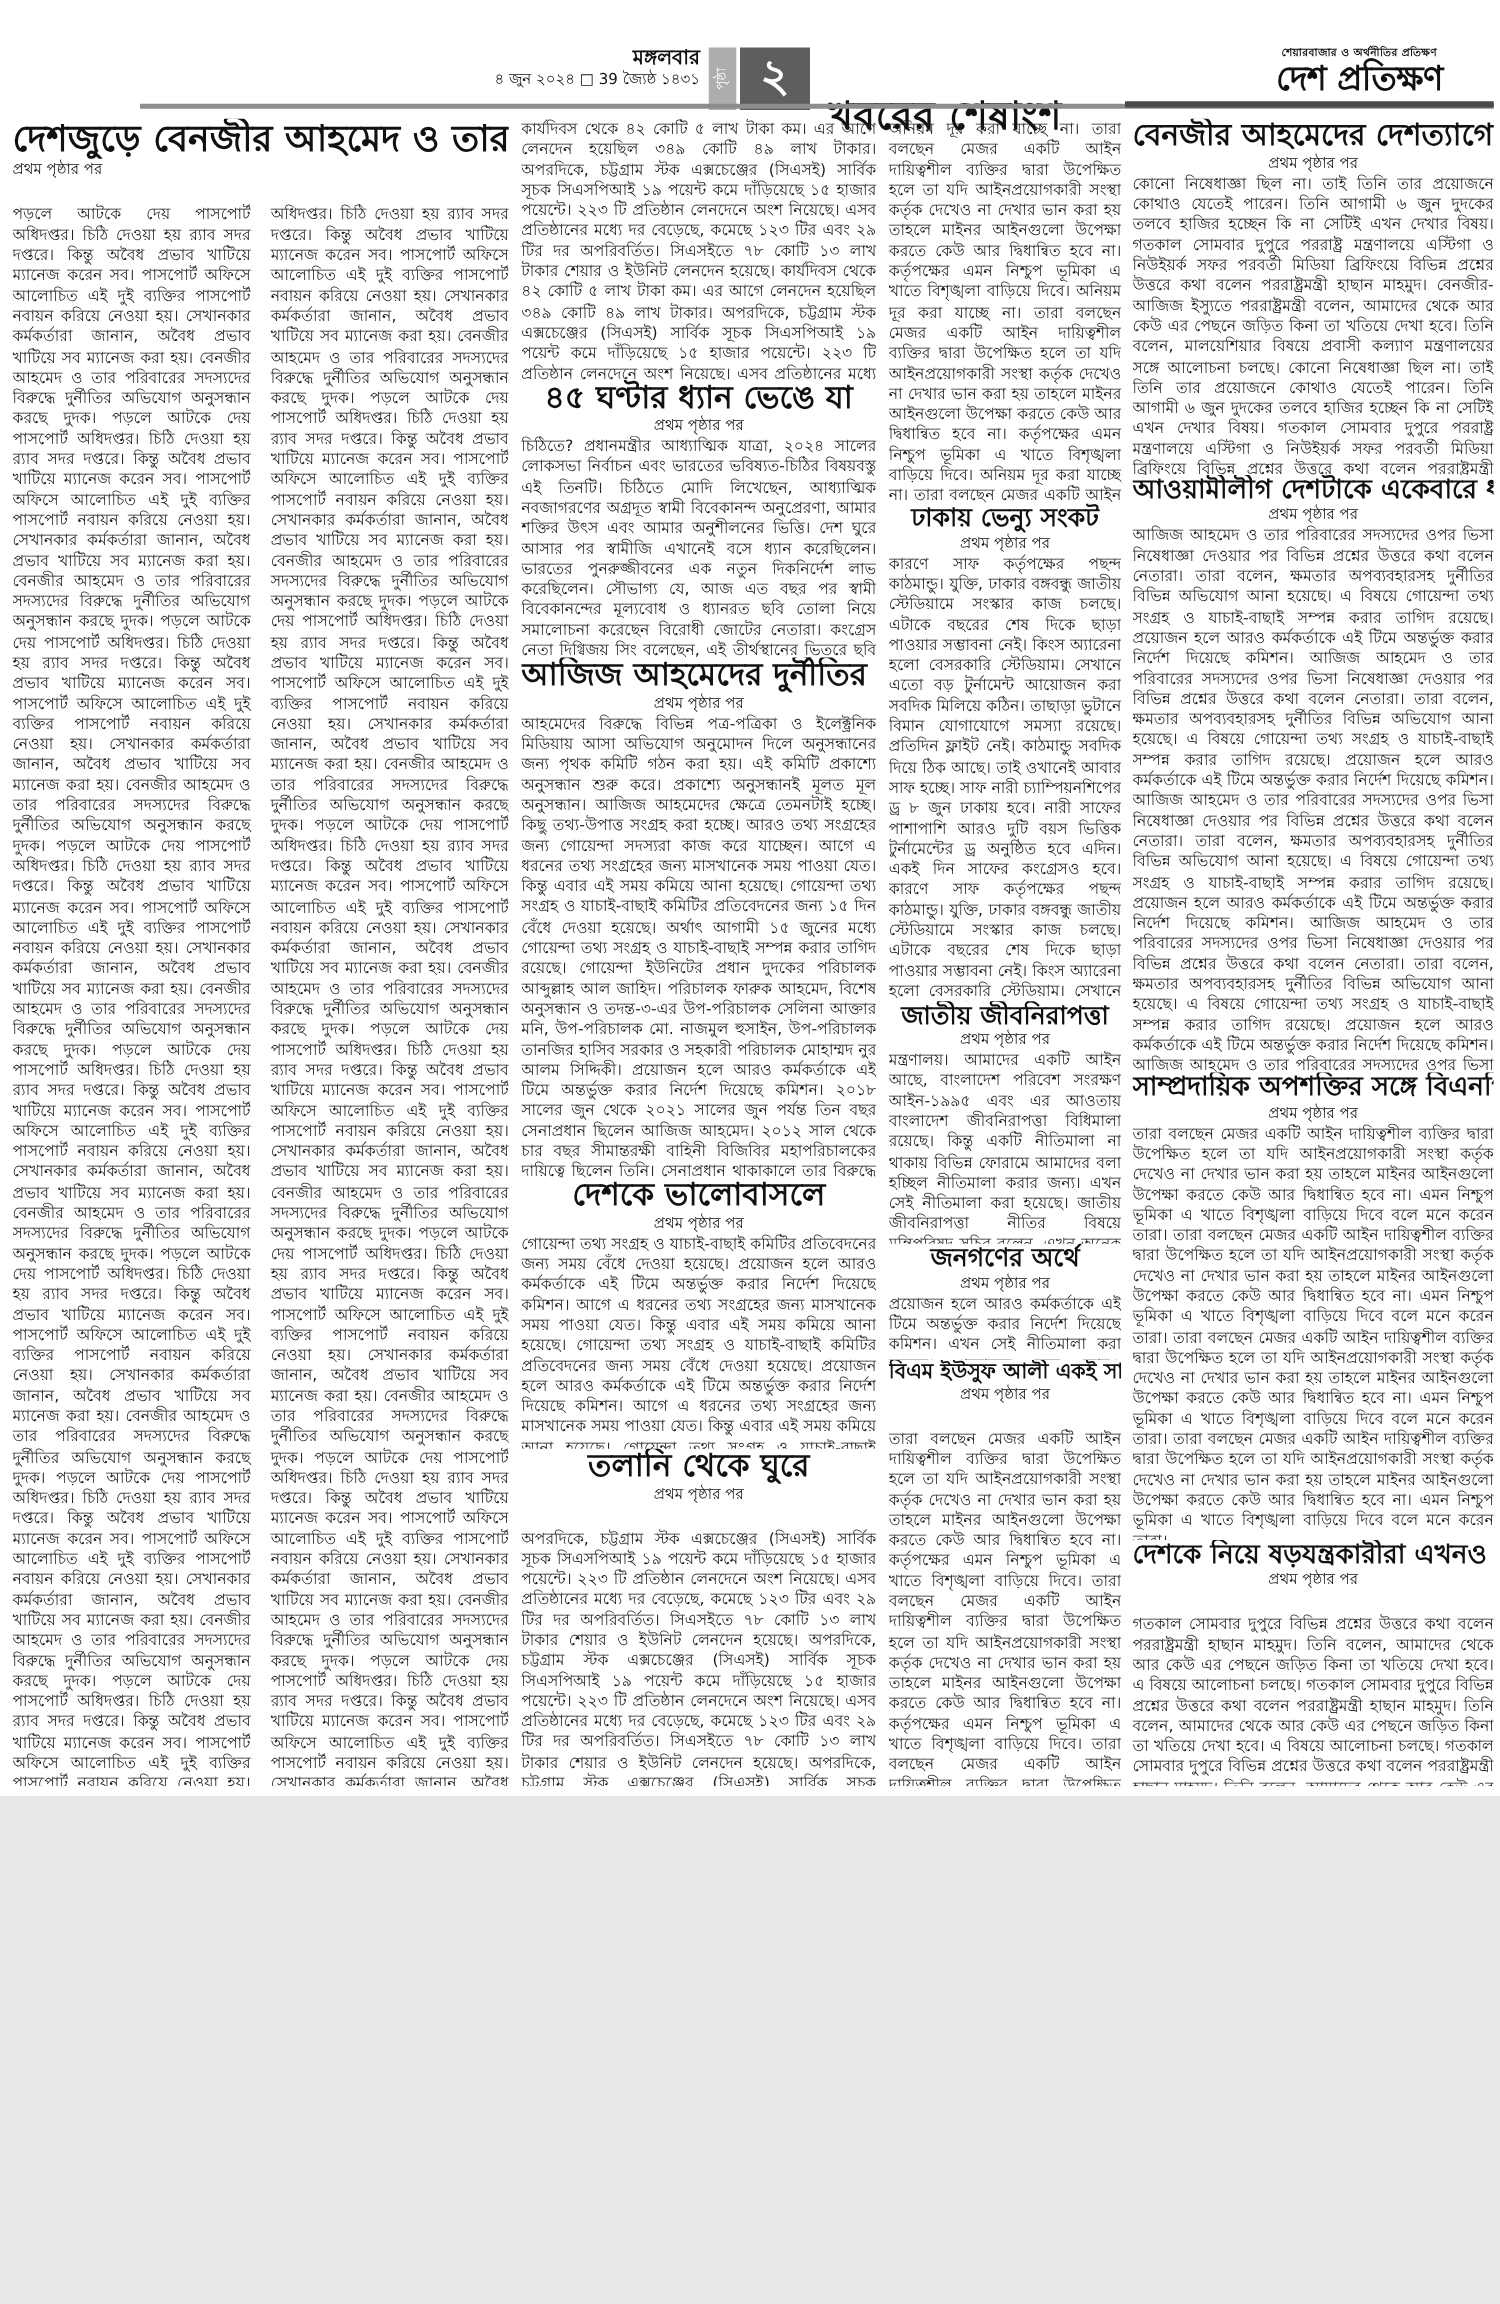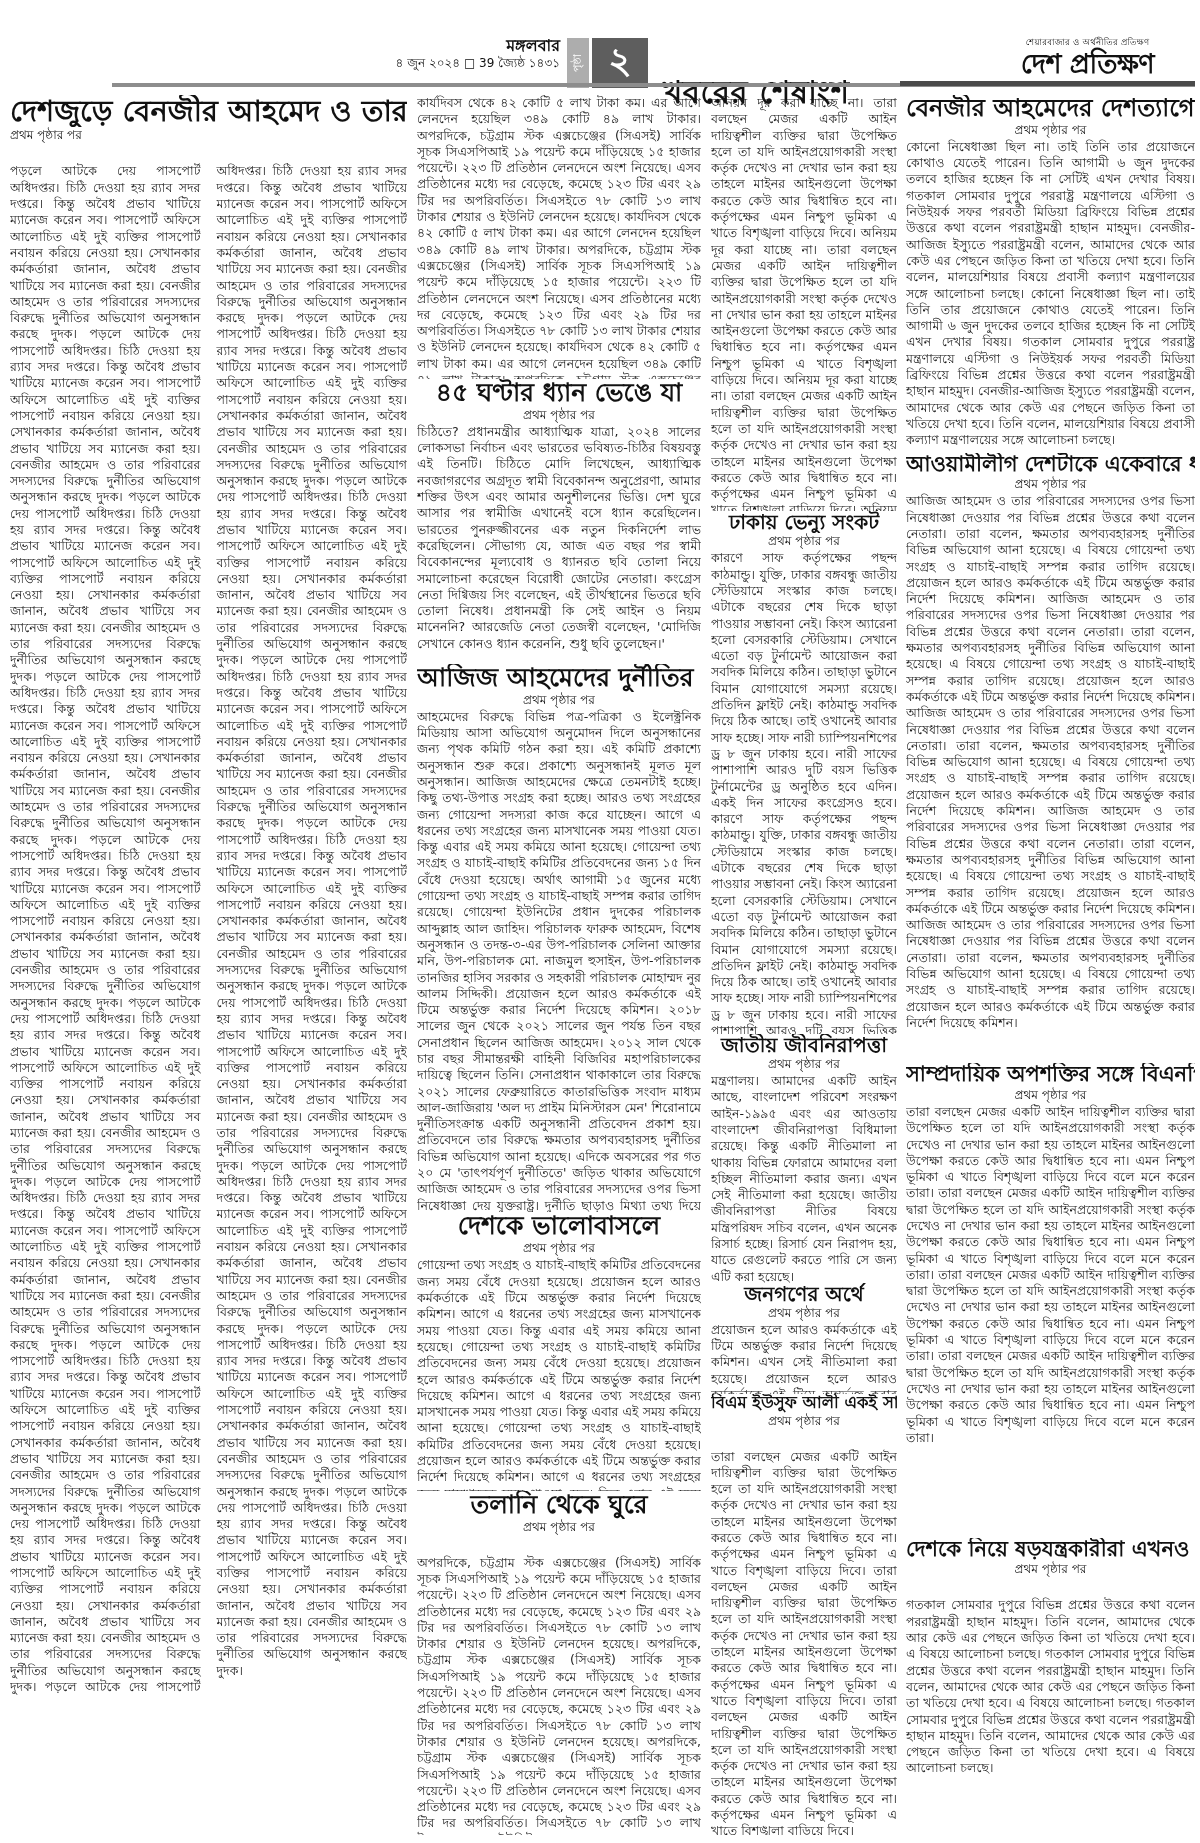--- a/index.html
+++ b/index.html
@@ -1,17 +1,17 @@
 <!DOCTYPE html>
 <html><head>
 <meta charset="utf-8">
 <style>
   html,body{margin:0;padding:0;background:#e8e8e8;}
   .sheet{
-    position:relative;width:1200px;height:1843px;margin:0 auto;
+    position:relative;width:1200px;height:1437px;margin:0 auto;
     background:#ffffff;color:#111;overflow:hidden;
     font-family:"DejaVu Sans","Liberation Sans",sans-serif;
   }
   
   .hdr{position:absolute;left:0;top:0;width:1200px;height:94px;}
   .hdr-rule{position:absolute;left:112px;top:83px;width:1083px;height:4px;background:#8d8d8d;}
   .hdr-rule-dark{position:absolute;left:900px;top:81px;width:295px;height:5px;background:#4a4a4a;}
   .dateblock{position:absolute;right:640px;top:36px;text-align:right;line-height:1.25;}
   .weekday{font-weight:bold;font-size:16px;}
   .dateline{font-size:12px;}
@@ -19,21 +19,21 @@
     position:absolute;left:567px;top:38px;width:22px;height:50px;background:#adadad;
     color:#fff;font-size:11px;display:flex;align-items:center;justify-content:center;
     writing-mode:vertical-rl;transform:rotate(180deg);
   }
   .pagenum-box{
     position:absolute;left:592px;top:38px;width:56px;height:50px;background:#5e5e5e;
     color:#fff;font-weight:bold;font-size:36px;display:flex;align-items:center;justify-content:center;
   }
   .section-title{position:absolute;left:662px;top:40px;font-size:31px;font-weight:bold;letter-spacing:.5px;margin-top:28px;}
   .masthead-wrap{position:absolute;right:5px;top:36px;text-align:center;width:215px;}
-  .masthead-tag{font-size:8.5px;font-weight:normal;letter-spacing:.3px;}
+  .masthead-tag{font-size:8.5px;font-weight:bold;letter-spacing:.3px;}
   .masthead{font-size:27px;font-weight:bold;letter-spacing:-.5px;line-height:1.05;}
   
   .blk{position:absolute;top:95px;bottom:8px;display:flex;flex-direction:column;overflow:hidden;}
   #blkA{left:10px;width:397px;}
   #blkB{left:417px;width:284px;}
   #blkC{left:711px;width:186px;}
   #blkD{left:906px;width:289px;}
   .hl{margin:0;text-align:center;font-weight:bold;line-height:1.12;white-space:nowrap;overflow:hidden;}
   .hl-a{font-size:29px;}
   .hl-b{font-size:25px;}

